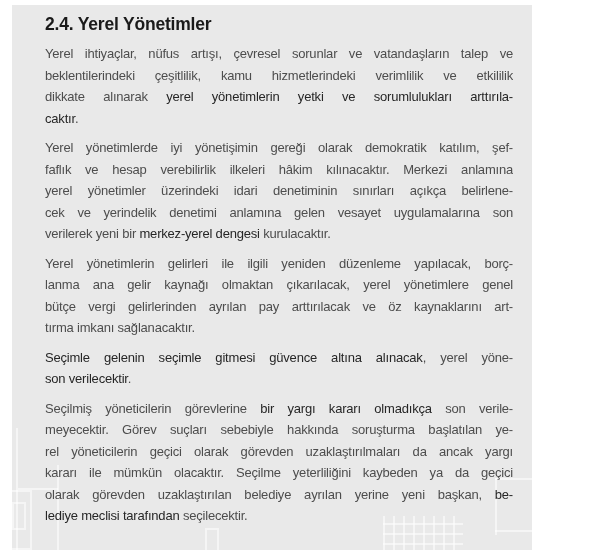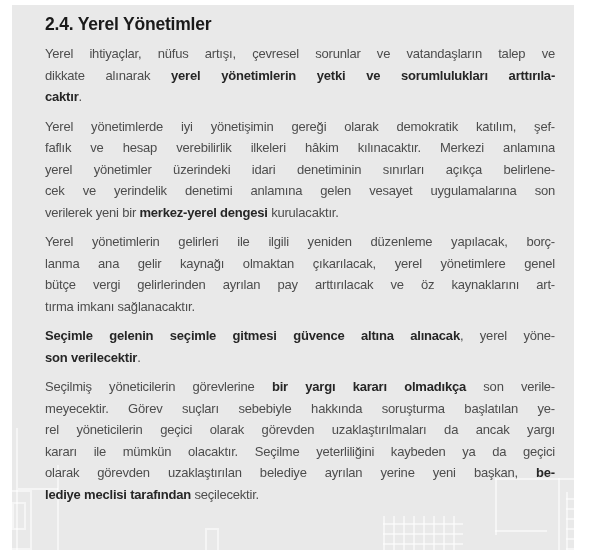--- a/index.html
+++ b/index.html
@@ -13,21 +13,21 @@
   *{margin:0;padding:0;box-sizing:border-box;}
   html,body{width:600px;height:550px;overflow:hidden;}
   body{
     background:var(--canvas-background);
     font-family:"Liberation Sans", sans-serif;
     position:relative;
   }
   .page{
     position:absolute;
     left:12px; top:5px;
-    width:562px; height:545px;
+    width:520px; height:545px;
     background:var(--page-background);
     overflow:hidden;
   }
   .content{
     position:relative;
     z-index:2;
     padding:8px 19px 0 33px;
   }
   h1.doc-title{
     font-size:17.5px;
@@ -51,21 +51,21 @@
   }
   .line::after{
     content:"";
     display:inline-block;
     width:100%;
     height:0;
   }
   .line.last{text-align:left;}
   .line.last::after{content:none;}
   .line .b{
-    font-weight:bold;
+    font-weight:normal;
     color:var(--bold-text-color);
   }
   
   .watermark{position:absolute;inset:0;z-index:1;}
   .wm{position:absolute;}
   .wm.stroke{background:var(--watermark-line-color);}
   .wm.box{border:2px solid var(--watermark-line-color);}
   .wm.grid{
     background-image:
       repeating-linear-gradient(0deg, var(--watermark-line-color) 0 2px, transparent 2px 10px),
@@ -90,20 +90,21 @@
     <div class="wm stroke" style="left:483px;top:525px;width:52px;height:2px;"></div>
     <div class="wm stroke" style="left:546px;top:473px;width:2px;height:72px;"></div>
     <div class="wm grid" style="left:554px;top:487px;width:32px;height:58px;"></div>
   </div>
 
   <div class="content">
     <h1 class="doc-title">2.4. Yerel Yönetimler</h1>
     <div id="paragraphs">
         <div class="para">
           <div class="line"><span>Yerel ihtiyaçlar, nüfus artışı, çevresel sorunlar ve vatandaşların talep ve</span></div>
+          <div class="line"><span>beklentilerindeki çeşitlilik, kamu hizmetlerindeki verimlilik ve etkililik</span></div>
           <div class="line"><span>dikkate alınarak </span><span class="b">yerel yönetimlerin yetki ve sorumlulukları arttırıla-</span></div>
           <div class="line last"><span class="b">caktır</span><span>.</span></div>
         </div>
         <div class="para">
           <div class="line"><span>Yerel yönetimlerde iyi yönetişimin gereği olarak demokratik katılım, şef-</span></div>
           <div class="line"><span>faflık ve hesap verebilirlik ilkeleri hâkim kılınacaktır. Merkezi anlamına</span></div>
           <div class="line"><span>yerel yönetimler üzerindeki idari denetiminin sınırları açıkça belirlene-</span></div>
           <div class="line"><span>cek ve yerindelik denetimi anlamına gelen vesayet uygulamalarına son</span></div>
           <div class="line last"><span>verilerek yeni bir </span><span class="b">merkez-yerel dengesi</span><span> kurulacaktır.</span></div>
         </div>

